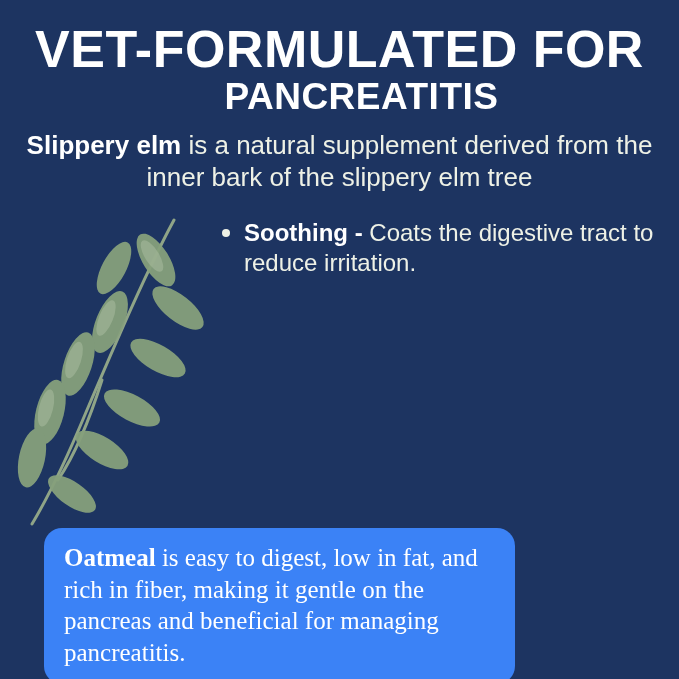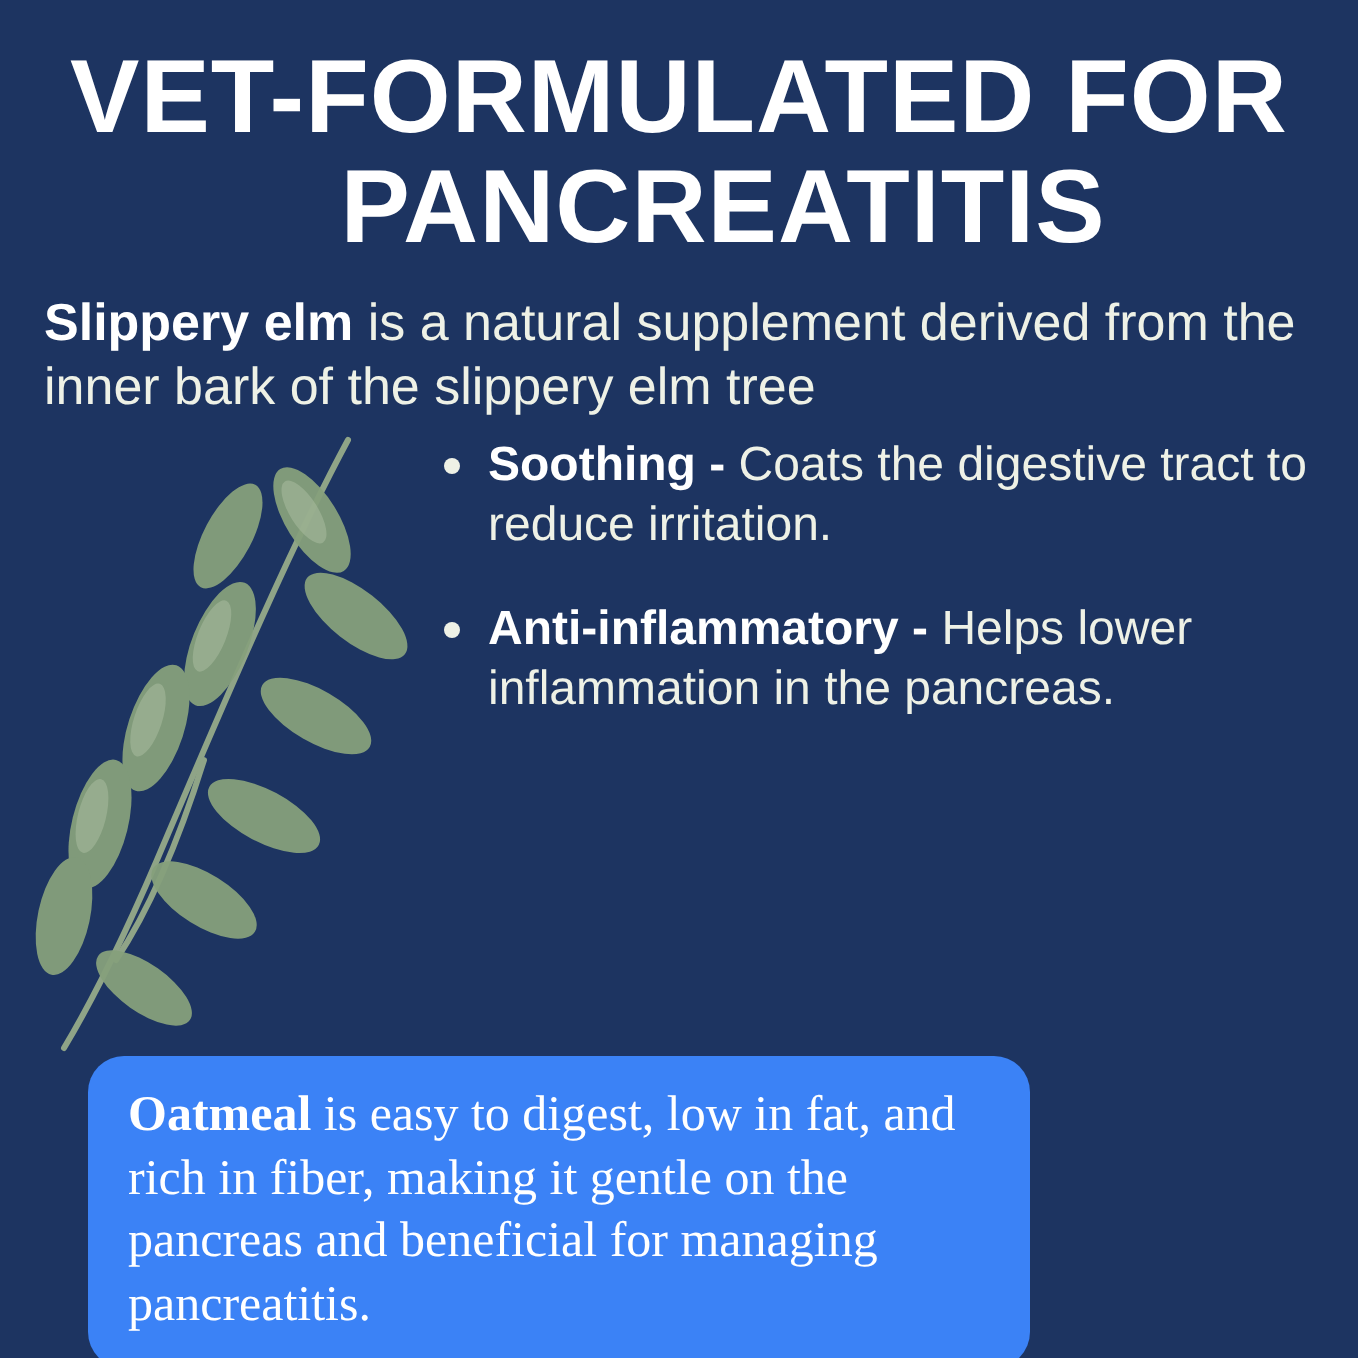--- a/index.html
+++ b/index.html
@@ -26,31 +26,31 @@
     text-align: center;
     color: #ffffff;
   }
   .headline .line1 {
     font-size: 52px;
     font-weight: bold;
     letter-spacing: 0.5px;
     line-height: 1.06;
   }
   .headline .line2 {
-    font-size: 52px;
+    font-size: 37px;
     font-weight: bold;
     letter-spacing: 0.5px;
     line-height: 1.06;
     padding-left: 44px;
   }
 
   
   .subtitle {
     margin: 14px 22px 0 22px;
-    text-align: left;
+    text-align: center;
     color: #eef1e6;
     font-size: 26px;
     line-height: 1.22;
   }
   .subtitle b {
     color: #ffffff;
     font-weight: bold;
   }
 
   
@@ -151,22 +151,19 @@
         <ellipse cx="68" cy="148" rx="7" ry="19" transform="rotate(18 68 148)"></ellipse>
         <ellipse cx="40" cy="196" rx="7" ry="19" transform="rotate(14 40 196)"></ellipse>
       </g>
     </svg>
   </div>
 
   <div class="bullets">
     <div class="bullet">
       <b>Soothing - </b><span> Coats the digestive tract to reduce irritation.</span>
     </div>
-    <div class="bullet">
-      <b>Anti-inflammatory - </b><span>Helps lower inflammation in the pancreas.</span>
-    </div>
   </div>
 
   <div class="callout">
     <b>Oatmeal</b><span> is easy to digest, low in fat, and rich in fiber, making it gentle on the pancreas and beneficial for managing pancreatitis.</span>
   </div>
 
 </div>
 
 </body></html>

